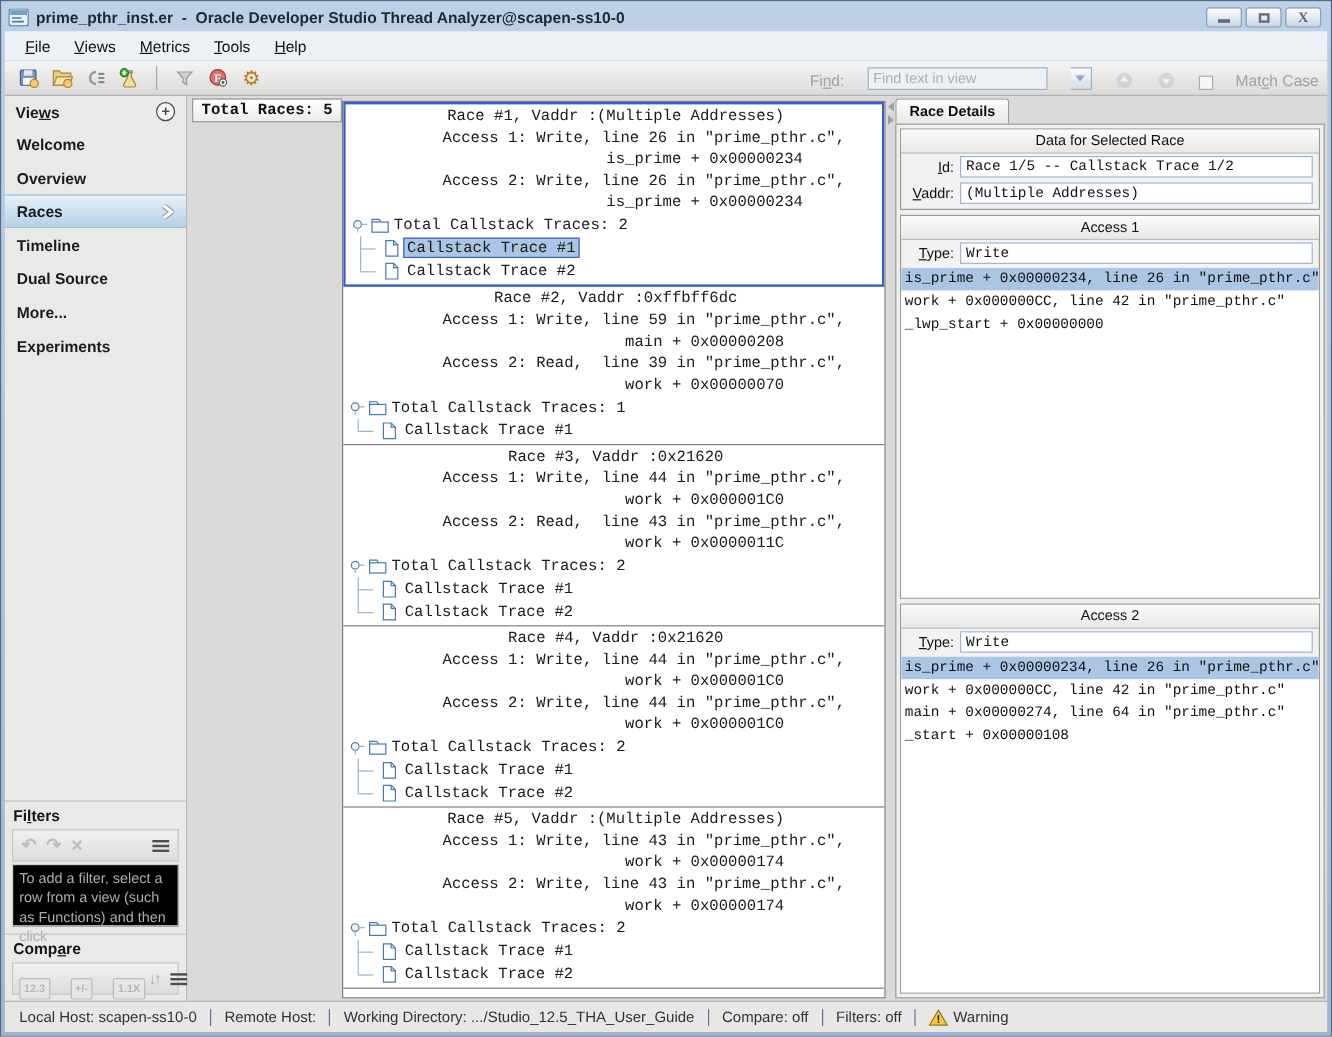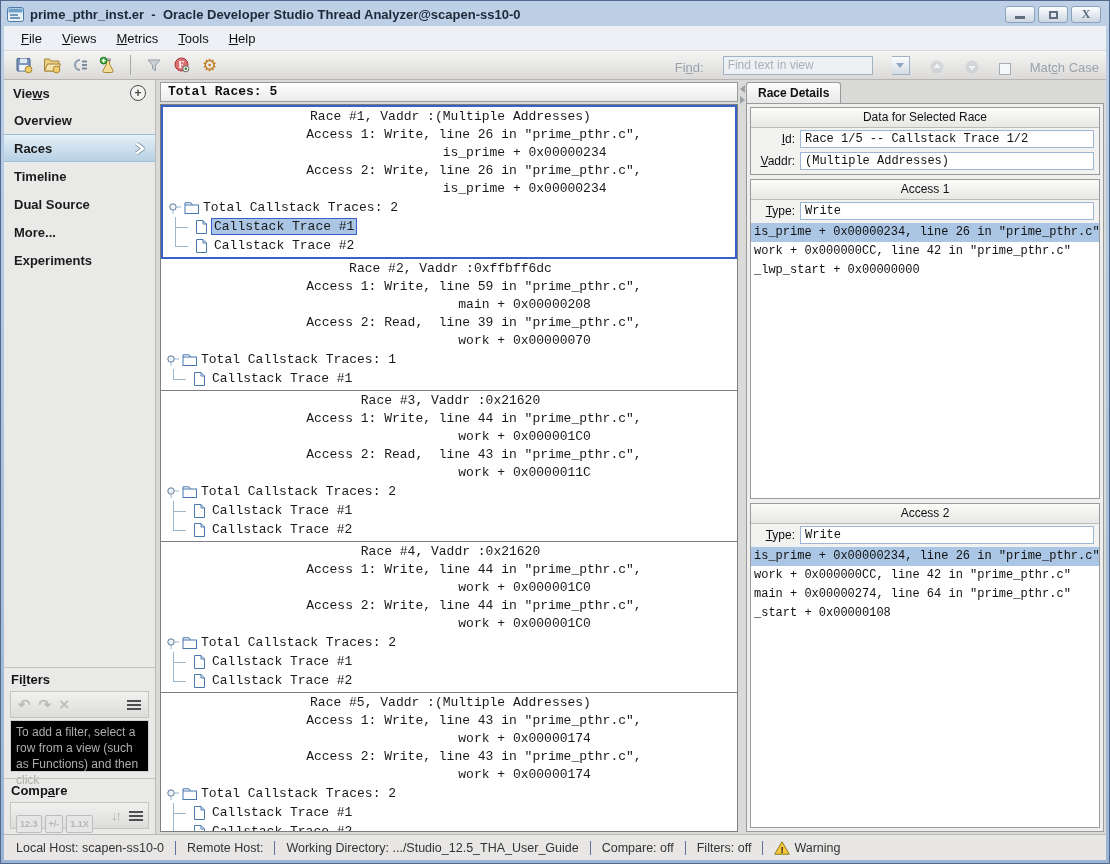--- a/index.html
+++ b/index.html
@@ -72,21 +72,21 @@
   .burger i { display:block; width:14px; height:2px; background:#4e4e4e; }
   .filters-hint { margin-top:2px; background:#000000; border:1px solid #d0cfce; color:#aeadab;
     font-size:12px; line-height:16px; padding:3px 5px; height:52px; }
 
   .compare-panel { border-top:1px solid #c4c2c0; padding:3px 6px 5px; }
   .cbtn { border:1px solid #b9bdc2; color:#b2b5ba; font-size:9px; padding:3px 3px;
     background:#e6e6e5; border-radius:2px; font-weight:bold; }
   .sort-ico { margin-left:auto; color:#adadab; font-size:13px; letter-spacing:-2px; }
 
   
-  .main-panel { flex:1; display:flex; flex-direction:column; margin:2px 0 2px 4px; min-width:0; }
+  .main-panel { flex:1; display:flex; flex-direction:row; margin:2px 0 2px 4px; min-width:0; }
   .main-header { height:20px; border:1px solid #9a9a9a; background:linear-gradient(#ffffff,#ebebea);
     font-family:"Liberation Mono",monospace; font-weight:bold; font-size:13px; color:#111;
     padding:1px 7px; }
   .races-box { flex:1; border:1px solid #7e7e7e; background:#fff; margin-top:2px;
     overflow:hidden; display:flex; flex-direction:column;text-align:center; }
   .race { border-bottom:1px solid #7e7e7e; padding:1px 0 2px; }
   .race.selected { border:2px solid #3a5fc8; }
   .race-line { font-family:"Liberation Mono",monospace; font-size:13px; line-height:18px;
     white-space:pre; color:#1a1a1a; padding-left:3px; }
   .tree-row { display:flex; align-items:center; height:19px; padding-left:5px; gap:3px; }
@@ -237,20 +237,23 @@
 
   <div class="content">
 
     <div class="sidebar">
       <div class="views-header">
         <span>Vie<u>w</u>s</span>
         <span class="plus-btn">+</span>
       </div>
       <div class="views-list">
           <div class="side-item">
+            <span>Welcome</span>
+          </div>
+          <div class="side-item">
             <span>Overview</span>
           </div>
           <div class="side-item selected">
             <span>Races</span>
             <svg class="chev" width="11" height="13" viewBox="0 0 11 13">
               <path d="M2.5 1.5 L9 6.5 L2.5 11.5" stroke="#8a9aa8" stroke-width="4.5" fill="none"></path>
               <path d="M2.5 1.5 L9 6.5 L2.5 11.5" stroke="#ffffff" stroke-width="2.6" fill="none"></path>
             </svg>
           </div>
           <div class="side-item">
@@ -278,21 +281,21 @@
               <i></i>
               <i></i>
             </span>
         </div>
         <div class="filters-hint">To add a filter, select a row from a view (such as Functions) and then click</div>
       </div>
 
       <div class="compare-panel">
         <div class="panel-title">Comp<u>a</u>re</div>
         <div class="mini-toolbar" style="gap:3px; padding:0 5px;">
-          <span id="compare-buttons" style="display:flex; gap:3px;margin-top:16px;">
+          <span id="compare-buttons" style="display:flex; gap:17px;margin-top:16px;">
               <span class="cbtn">12.3</span>
               <span class="cbtn">+/-</span>
               <span class="cbtn">1.1X</span>
             </span>
           <span class="sort-ico">↓↑</span>
           <span class="burger" style="margin-left:6px;">
               <i></i>
               <i></i>
               <i></i>
             </span>

